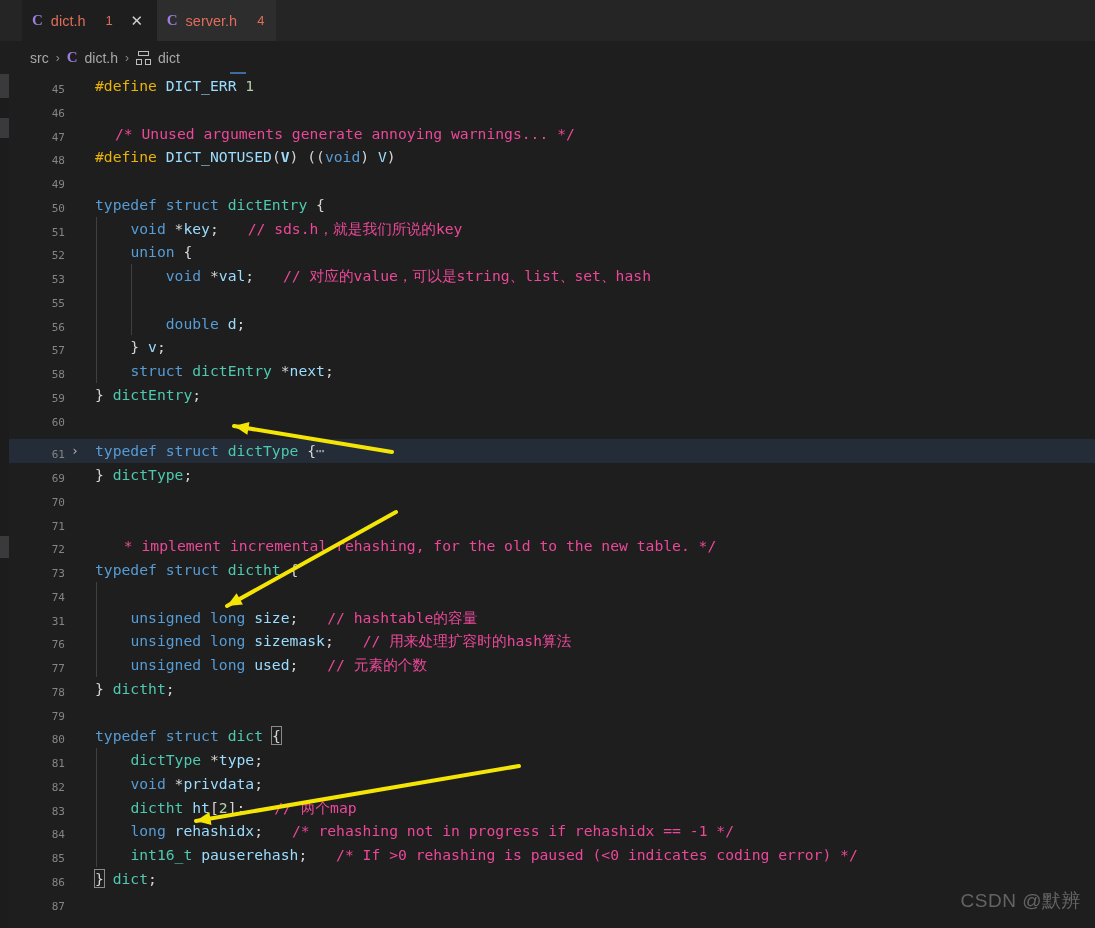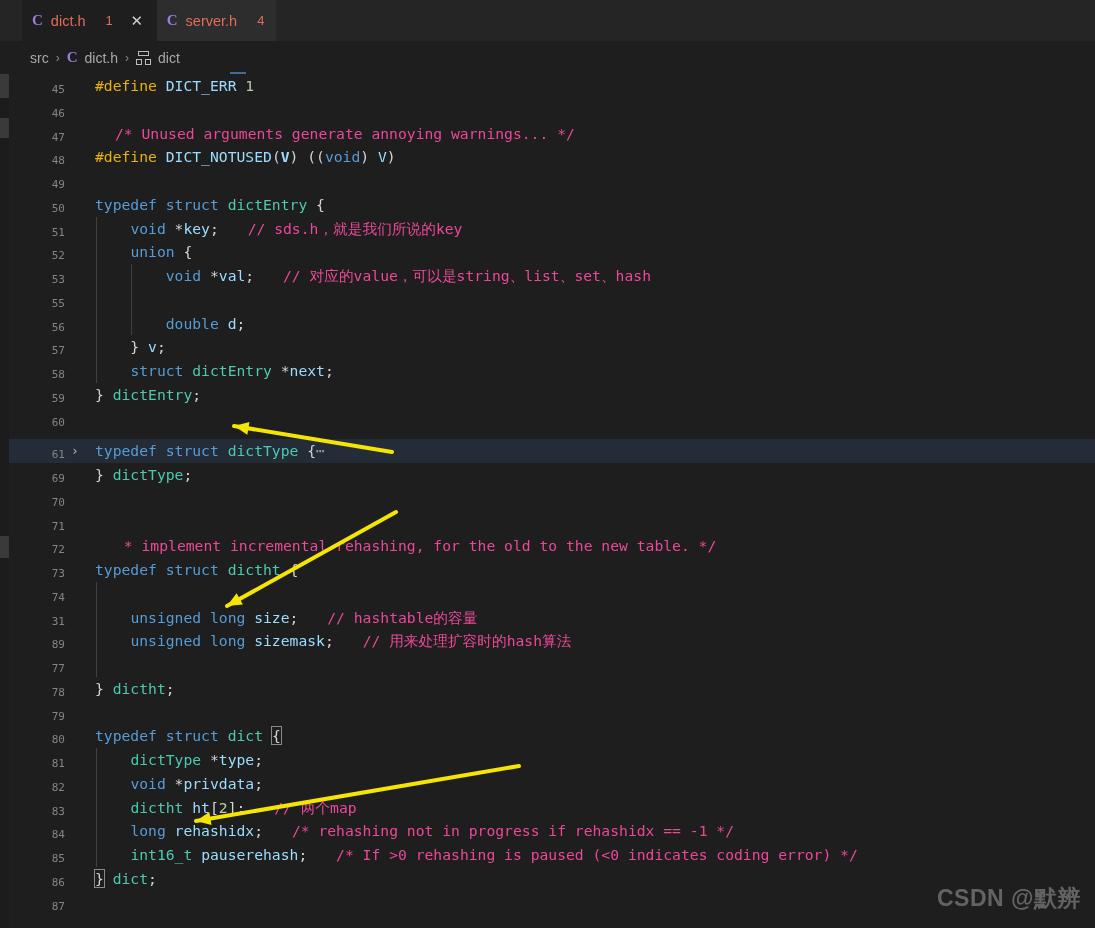--- a/index.html
+++ b/index.html
@@ -204,23 +204,22 @@
     pointer-events: none;
   }
 
   
   .watermark {
     position: absolute;
     right: 14px; bottom: 14px;
     color: #8e8e8e;
     opacity: .62;
     font-family: "Liberation Sans", sans-serif;
-    font-size: 23px;
+    font-size: 19px;
     letter-spacing: .5px;
-    font-weight: bold;
   }
 </style>
 </head>
 <body>
 
 <div id="app">
 
   <div class="tabbar">
     <div class="tabstrip-pad"></div>
 
@@ -278,22 +277,22 @@
       <div class="line"><span class="gutter">59</span><span class="code"><span class="punc">} </span><span class="typ">dictEntry</span><span class="punc">;</span></span></div>
       <div class="line"><span class="gutter">60</span><span class="code"></span></div>
       <div class="line highlight"><span class="gutter">61</span><span class="fold-chevron">›</span><span class="code"><span class="kw">typedef</span><span class="punc"> </span><span class="kw">struct</span><span class="punc"> </span><span class="typ">dictType</span><span class="punc"> {</span><span class="fold-ellipsis">⋯</span></span></div>
       <div class="line"><span class="gutter">69</span><span class="code"><span class="punc">} </span><span class="typ">dictType</span><span class="punc">;</span></span></div>
       <div class="line"><span class="gutter">70</span><span class="code"></span></div>
       <div class="line"><span class="gutter">71</span></div>
       <div class="line"><span class="gutter">72</span><span class="code"><span class="cmt"> * implement incremental rehashing, for the old to the new table. */</span></span></div>
       <div class="line"><span class="gutter">73</span><span class="code"><span class="kw">typedef</span><span class="punc"> </span><span class="kw">struct</span><span class="punc"> </span><span class="typ">dictht</span><span class="punc"> {</span></span></div>
       <div class="line"><span class="gutter">74</span><span class="indent" style="left: 86.5px;"></span></div>
       <div class="line"><span class="gutter">31</span><span class="indent" style="left: 86.5px;"></span><span class="code"><span class="punc">    </span><span class="kw">unsigned</span><span class="punc"> </span><span class="kw">long</span><span class="punc"> </span><span class="var">size</span><span class="punc">; </span><span class="cmt">// hashtable的容量</span></span></div>
-      <div class="line"><span class="gutter">89</span><span class="indent" style="left: 86.5px;"></span><span class="code"><span class="punc">    </span><span class="kw">unsigned</span><span class="punc"> </span><span class="kw">long</span><span class="punc"> </span><span class="var">sizemask</span><span class="punc">; </span><span class="cmt">// 用来处理扩容时的hash算法</span></span></div>
-      <div class="line"><span class="gutter">77</span><span class="indent" style="left: 86.5px;"></span></div>
+      <div class="line"><span class="gutter">76</span><span class="indent" style="left: 86.5px;"></span><span class="code"><span class="punc">    </span><span class="kw">unsigned</span><span class="punc"> </span><span class="kw">long</span><span class="punc"> </span><span class="var">sizemask</span><span class="punc">; </span><span class="cmt">// 用来处理扩容时的hash算法</span></span></div>
+      <div class="line"><span class="gutter">77</span><span class="indent" style="left: 86.5px;"></span><span class="code"><span class="punc">    </span><span class="kw">unsigned</span><span class="punc"> </span><span class="kw">long</span><span class="punc"> </span><span class="var">used</span><span class="punc">; </span><span class="cmt">// 元素的个数</span></span></div>
       <div class="line"><span class="gutter">78</span><span class="code"><span class="punc">} </span><span class="typ">dictht</span><span class="punc">;</span></span></div>
       <div class="line"><span class="gutter">79</span><span class="code"></span></div>
       <div class="line"><span class="gutter">80</span><span class="code"><span class="kw">typedef</span><span class="punc"> </span><span class="kw">struct</span><span class="punc"> </span><span class="typ">dict</span><span class="punc"> </span><span class="punc bmatch">{</span></span></div>
       <div class="line"><span class="gutter">81</span><span class="indent" style="left: 86.5px;"></span><span class="code"><span class="punc">    </span><span class="typ">dictType</span><span class="punc"> *</span><span class="var">type</span><span class="punc">;</span></span></div>
       <div class="line"><span class="gutter">82</span><span class="indent" style="left: 86.5px;"></span><span class="code"><span class="punc">    </span><span class="kw">void</span><span class="punc"> *</span><span class="var">privdata</span><span class="punc">;</span></span></div>
       <div class="line"><span class="gutter">83</span><span class="indent" style="left: 86.5px;"></span><span class="code"><span class="punc">    </span><span class="typ">dictht</span><span class="punc"> </span><span class="var">ht</span><span class="punc">[</span><span class="num">2</span><span class="punc">]; </span><span class="cmt">// 两个map</span></span></div>
       <div class="line"><span class="gutter">84</span><span class="indent" style="left: 86.5px;"></span><span class="code"><span class="punc">    </span><span class="kw">long</span><span class="punc"> </span><span class="var">rehashidx</span><span class="punc">; </span><span class="cmt">/* rehashing not in progress if rehashidx == -1 */</span></span></div>
       <div class="line"><span class="gutter">85</span><span class="indent" style="left: 86.5px;"></span><span class="code"><span class="punc">    </span><span class="typ">int16_t</span><span class="punc"> </span><span class="var">pauserehash</span><span class="punc">; </span><span class="cmt">/* If &gt;0 rehashing is paused (&lt;0 indicates coding error) */</span></span></div>
       <div class="line"><span class="gutter">86</span><span class="code"><span class="punc bmatch">}</span><span class="punc"> </span><span class="typ">dict</span><span class="punc">;</span></span></div>
       <div class="line"><span class="gutter">87</span><span class="code"></span></div>

